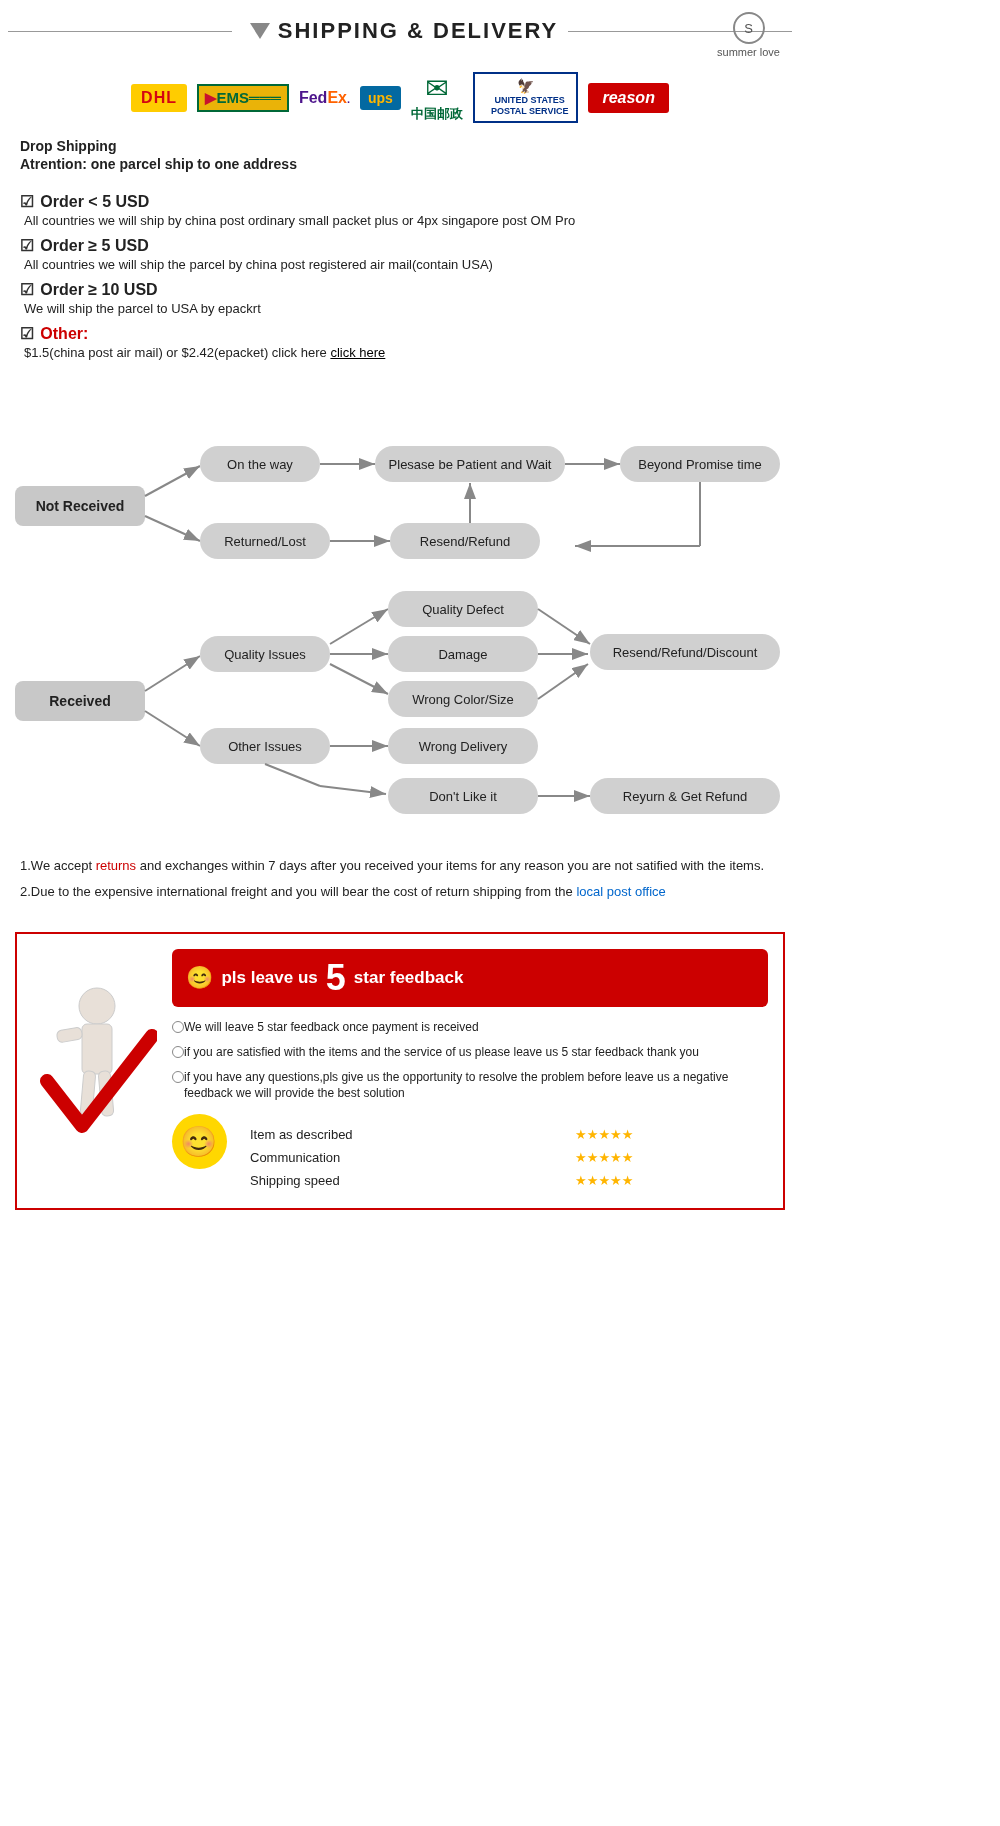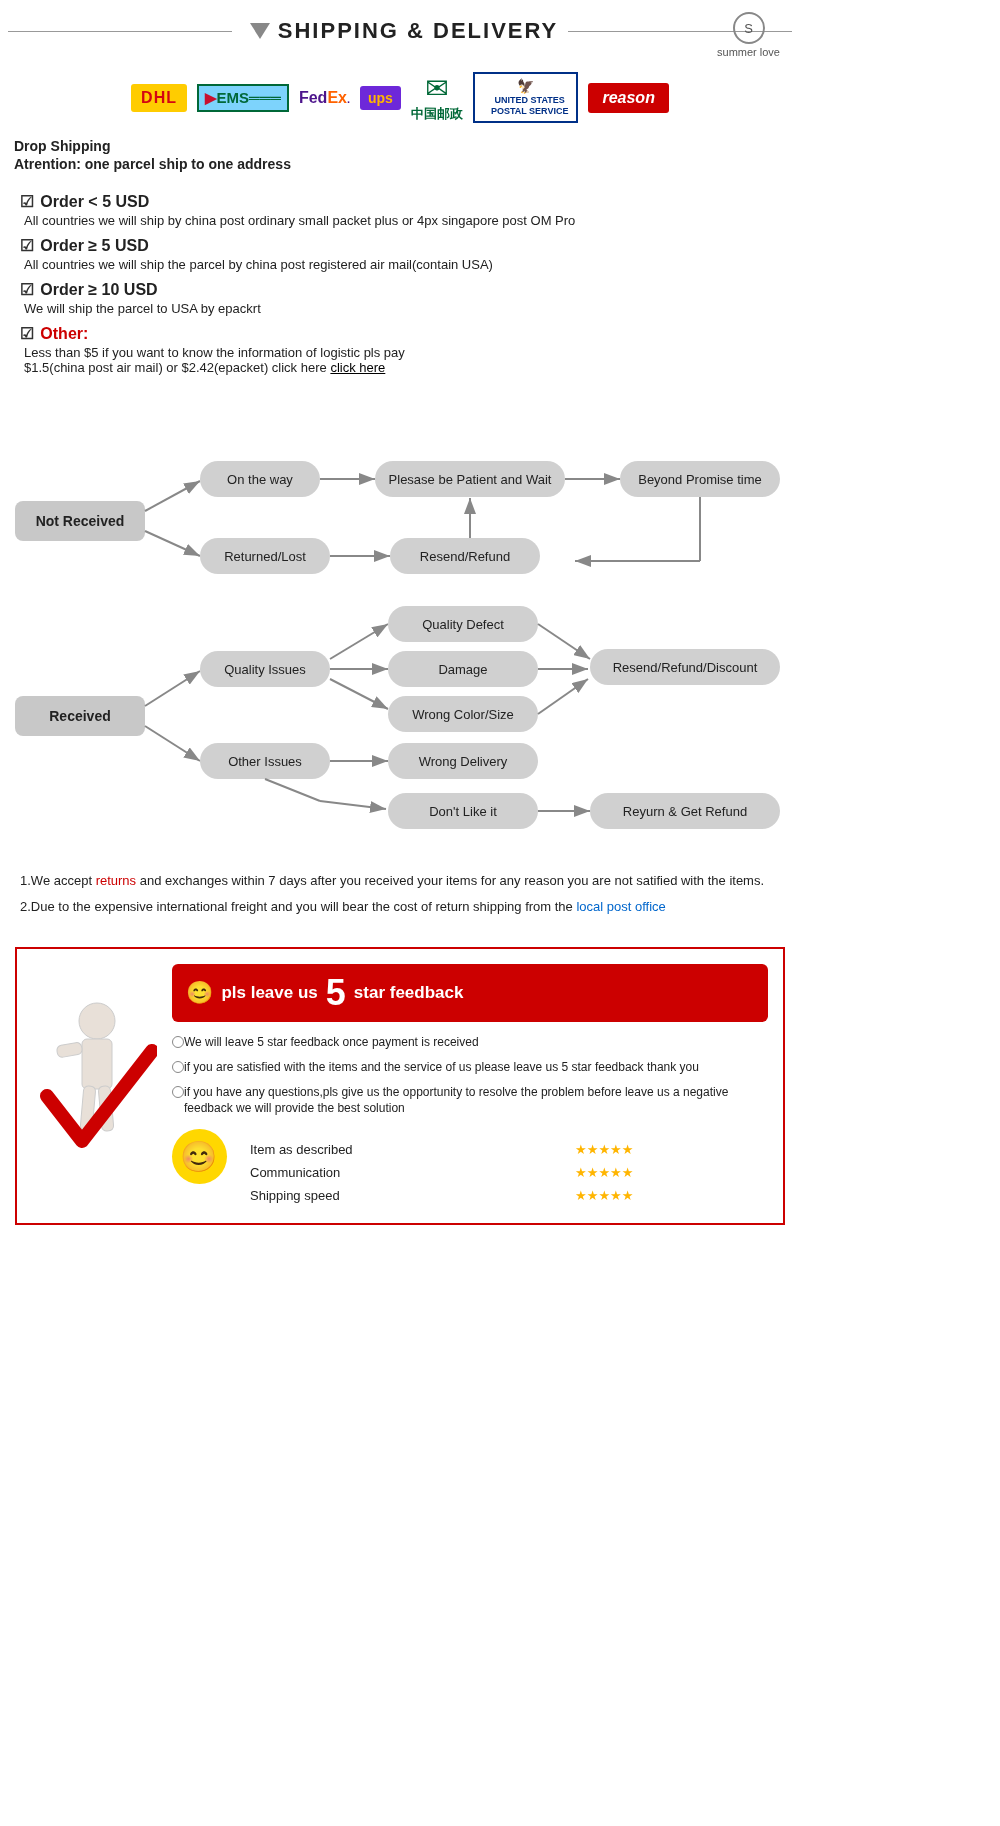--- a/index.html
+++ b/index.html
@@ -78,36 +78,36 @@
     .carrier-dhl {
       background: #FFCC00;
       color: #D40511;
       font-weight: 900;
       font-size: 16px;
       padding: 5px 10px;
       border-radius: 3px;
       letter-spacing: 1px;
     }
     .carrier-ems {
-      background: #7dd3fc;
+      background: #eab308;
       color: #006838;
       font-weight: 900;
       font-size: 15px;
       padding: 3px 6px;
       border: 2px solid #006838;
     }
     .carrier-ems span { color: #C8102E; }
     .carrier-fedex {
       font-weight: 900;
       font-size: 16px;
     }
     .carrier-fedex .fed { color: #4D148C; }
     .carrier-fedex .ex { color: #FF6200; }
     .carrier-ups {
-      background: #6d28d9;
+      background: #0369a1;
       color: #FFB500;
       font-weight: 900;
       font-size: 14px;
       padding: 4px 8px;
       border-radius: 3px;
     }
     .carrier-cn-post {
       text-align: center;
       font-size: 12px;
     }
@@ -131,21 +131,21 @@
       color: #fff;
       font-weight: bold;
       font-size: 16px;
       padding: 6px 14px;
       border-radius: 3px;
       font-style: italic;
     }
 
     
     .shipping-info {
-      padding: 5px 14px 10px;
+      padding: 5px 20px 10px;
     }
     .shipping-info p {
       margin-bottom: 3px;
       font-size: 13px;
     }
     .shipping-info .drop-shipping {
       font-size: 14px;
       font-weight: bold;
       margin-bottom: 2px;
     }
@@ -332,21 +332,20 @@
     <span>Order ≥ 10 USD</span>
   </div>
   <p class="order-desc">We will ship the parcel to USA by epackrt</p>
 </div>
 
 <div class="order-section">
   <div class="order-heading">
     <span class="checkmark">☑</span>
     <span class="notice-heading">Other:</span>
   </div>
-  <p class="notice-text">Less than $5 if you want to know the information of logistic pls pay</p>
   <p class="notice-text">
     <span>$1.5(china post air mail) or $2.42(epacket) click here</span> <a class="notice-link" href="#">click here</a>
   </p>
 </div>
 
 <div class="flowchart-section">
   <svg class="flowchart-svg" viewBox="0 0 780 440">
     <defs>
       <marker id="arrowhead" markerWidth="8" markerHeight="6" refX="8" refY="3" orient="auto">
         <polygon points="0 0, 8 3, 0 6" fill="#888"></polygon>

